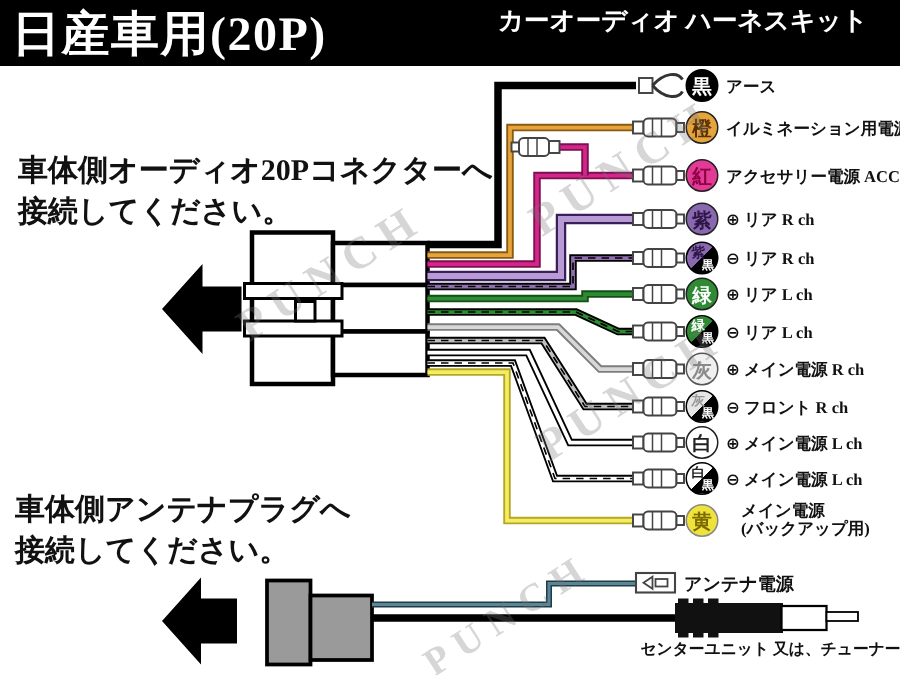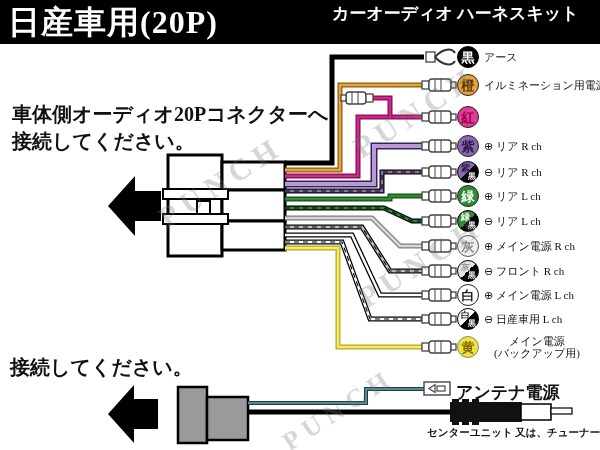--- a/index.html
+++ b/index.html
@@ -12,45 +12,45 @@
   #instr-top{left:12px;top:101px;}
   #instr-bottom{left:10px;top:327px;}
   #diagram{position:absolute;left:0;top:0;}
   #rows{position:absolute;left:0;top:0;width:600px;height:450px;pointer-events:none;}
   .row{position:absolute;left:457px;display:flex;align-items:center;gap:5px;height:24px;}
   .circle{width:22px;height:22px;border-radius:50%;border:1.5px solid #222;box-sizing:border-box;
           display:flex;align-items:center;justify-content:center;flex:0 0 auto;position:relative;}
   .circle .k{font-size:13px;font-weight:bold;line-height:1;}
   .circle .k1{position:absolute;left:3px;top:2px;font-size:9px;font-weight:bold;line-height:1;}
   .circle .k2{position:absolute;right:2px;bottom:1px;font-size:8px;font-weight:bold;line-height:1;color:#fff;}
-  .lbl{font-size:11px;font-weight:normal;color:#111;white-space:nowrap;
-       font-family:"Liberation Serif","DejaVu Sans",serif;text-align:center;}
+  .lbl{font-size:11px;font-weight:bold;color:#111;white-space:nowrap;
+       font-family:"Liberation Serif","DejaVu Sans",serif;}
   .lbl .line{display:block;line-height:12px;margin-left:10px;}
   .wm{position:absolute;color:rgba(120,120,120,0.30);font-size:30px;font-weight:bold;letter-spacing:7px;
       transform:rotate(-33deg);pointer-events:none;white-space:nowrap;}
-  #antenna-label{position:absolute;left:456px;top:381px;font-size:17px;font-weight:bold;color:#111;white-space:nowrap;}
+  #antenna-label{position:absolute;left:456px;top:381px;font-size:12px;font-weight:bold;color:#111;white-space:nowrap;}
   #plug-caption{position:absolute;left:427px;top:426px;font-size:10.5px;font-weight:600;color:#111;white-space:nowrap;}
 </style>
 </head>
 <body>
 
 <div class="stage">
 
   <div class="hdr">
     <span class="t">日産車用(20P)</span>
     <span class="s">カーオーディオ ハーネスキット</span>
   </div>
 
   <div class="instr" id="instr-top">
     <span>車体側オーディオ20Pコネクターへ</span><br>
     <span>接続してください。</span>
   </div>
 
   <div class="instr" id="instr-bottom">
-    <br>
+    <span>車体側アンテナプラグへ</span><br>
     <span>接続してください。</span>
   </div>
 
   <svg id="diagram" width="600" height="450" viewBox="0 0 600 450">
 
     <polygon fill="#000" points="108,206 135,176 135,191 161,191 161,221 135,221 135,236"></polygon>
 
     <g fill="#fff" stroke="#000">
       <rect x="168" y="155" width="54" height="101" stroke-width="3"></rect>
       <rect x="222" y="162" width="63" height="28" stroke-width="3"></rect>
@@ -190,20 +190,21 @@
       <div class="row" style="top: 73px;">
         <span class="circle" style="border-color: rgb(34, 34, 34); background: rgb(229, 164, 60);">
           <span class="k" style="color: rgb(90, 48, 0);">橙</span>
         </span>
         <span class="lbl">イルミネーション用電源</span>
       </div>
       <div class="row" style="top: 105px;">
         <span class="circle" style="border-color: rgb(34, 34, 34); background: rgb(226, 58, 151);">
           <span class="k" style="color: rgb(142, 0, 64);">紅</span>
         </span>
+        <span class="lbl">アクセサリー電源 ACC</span>
       </div>
       <div class="row" style="top: 134px;">
         <span class="circle" style="border-color: rgb(34, 34, 34); background: rgb(138, 104, 176);">
           <span class="k" style="color: rgb(45, 21, 72);">紫</span>
         </span>
         <span class="lbl">⊕ リア R ch</span>
       </div>
       <div class="row" style="top: 160px;">
         <span class="circle" style="border-color: rgb(0, 0, 0); background: linear-gradient(135deg, rgb(138, 104, 176) 50%, rgb(0, 0, 0) 50%);">
           <span class="k1" style="color: rgb(45, 21, 72);">紫</span>
@@ -241,21 +242,21 @@
         <span class="circle" style="border-color: rgb(34, 34, 34); background: rgb(255, 255, 255);">
           <span class="k" style="color: rgb(34, 34, 34);">白</span>
         </span>
         <span class="lbl">⊕ メイン電源 L ch</span>
       </div>
       <div class="row" style="top: 307px;">
         <span class="circle" style="border-color: rgb(0, 0, 0); background: linear-gradient(135deg, rgb(255, 255, 255) 50%, rgb(0, 0, 0) 50%);">
           <span class="k1" style="color: rgb(34, 34, 34);">白</span>
           <span class="k2">黒</span>
         </span>
-        <span class="lbl">⊖ 日産車用 L ch</span>
+        <span class="lbl">⊖ メイン電源 L ch</span>
       </div>
       <div class="row" style="top: 335px;">
         <span class="circle" style="border-color: rgb(136, 136, 136); background: rgb(239, 226, 59);">
           <span class="k" style="color: rgb(122, 106, 0);">黄</span>
         </span>
         <span class="lbl">
           <span class="line">メイン電源</span>
           <span class="line">(バックアップ用)</span>
         </span>
       </div>

